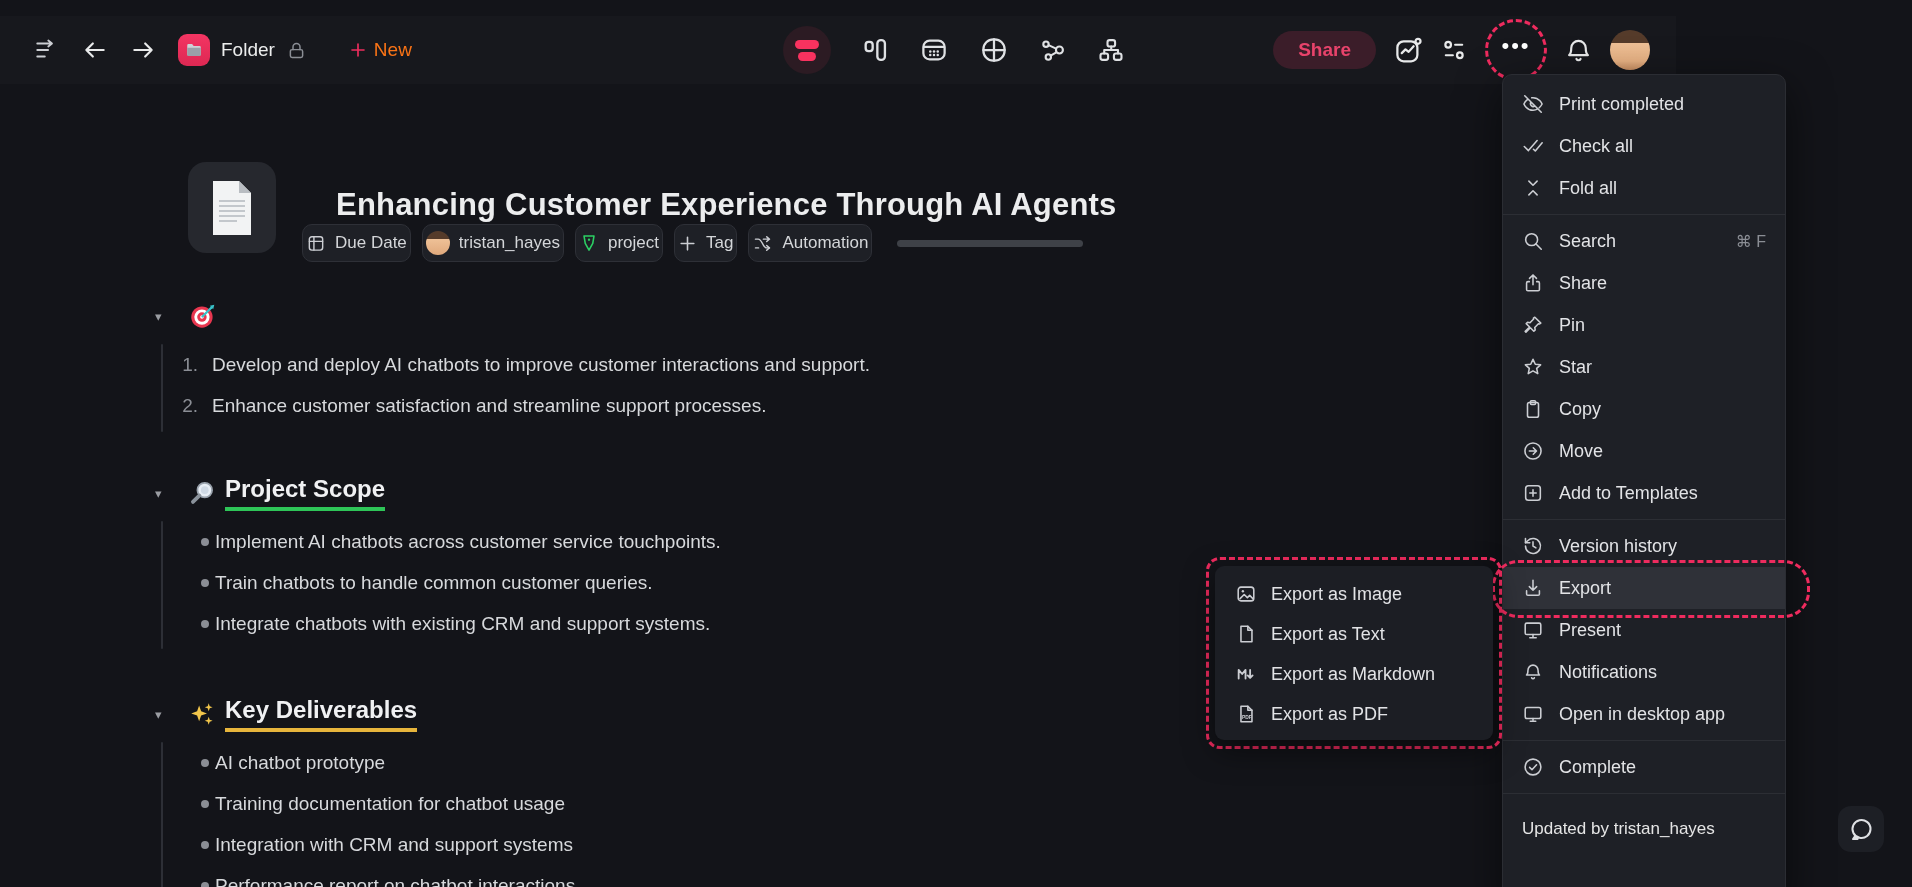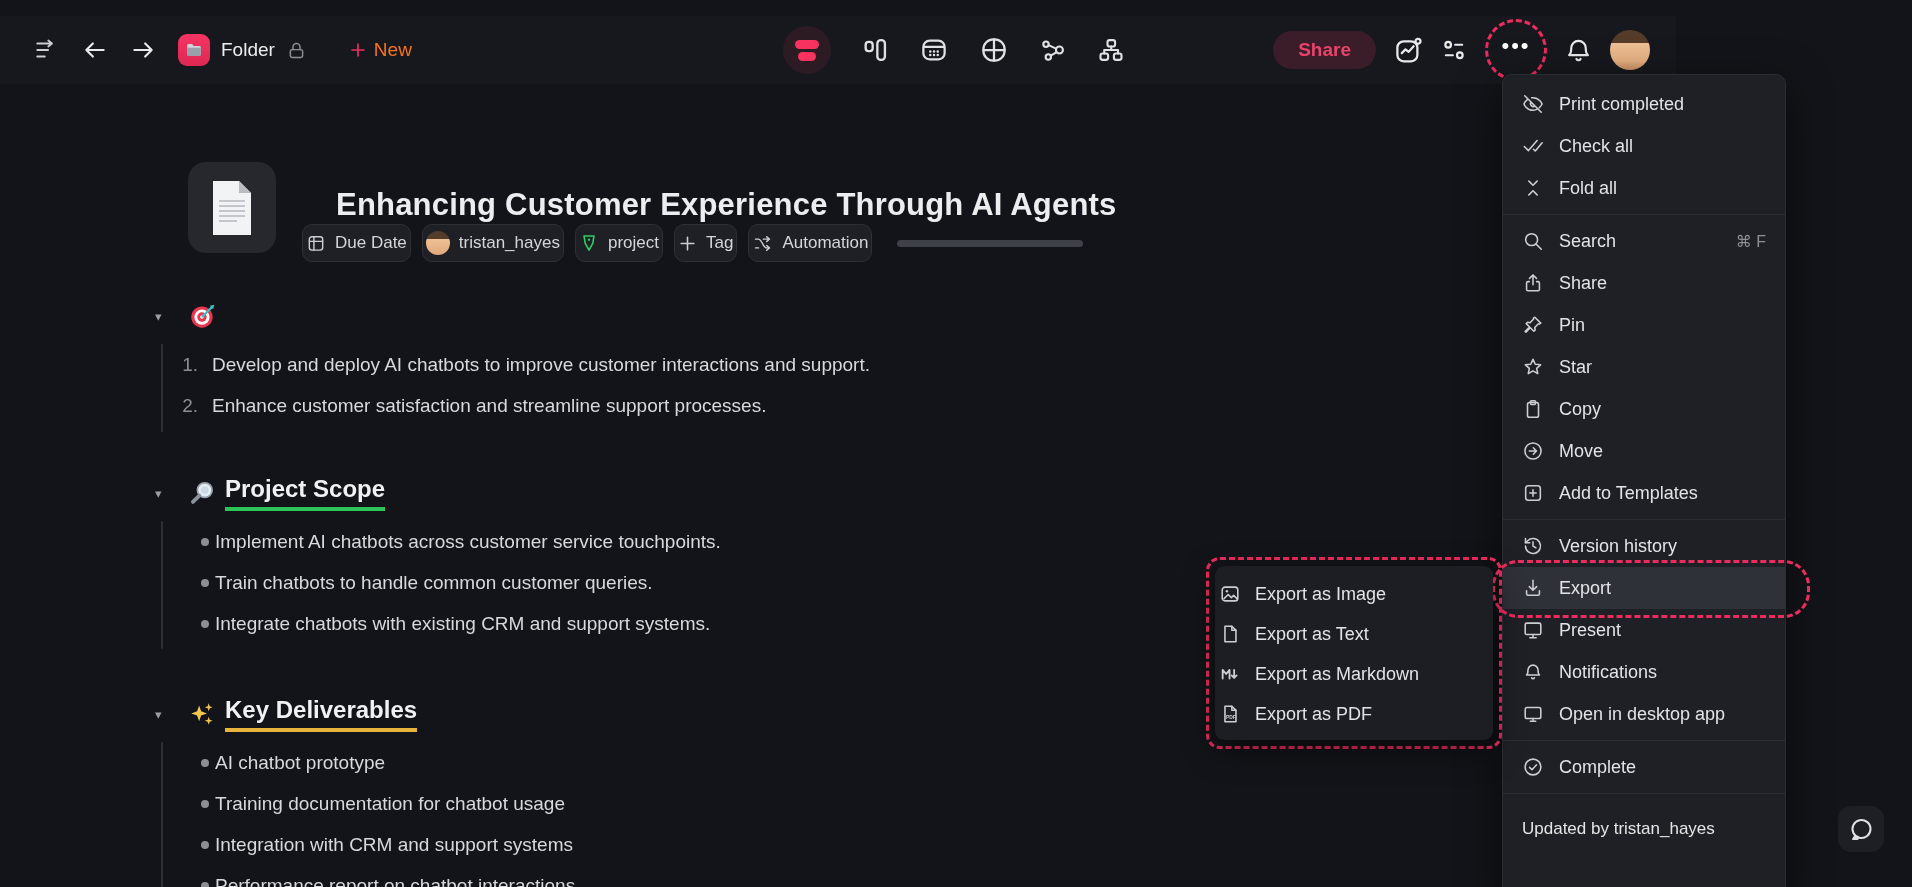--- a/index.html
+++ b/index.html
@@ -65,21 +65,21 @@
   .mdivider{height:1px;background:#2c2e34;margin:5px 0;}
   .mrow.active{background:#2f3138;}
   .mfooter{padding:20px 19px 0;color:#e5e5e5;font-size:17px;}
 
   
   .export-annotation{position:absolute;left:1492px;top:560px;width:312px;height:52px;border:3px dashed #ee2b5e;
     border-radius:26px;pointer-events:none;}
   .submenu-wrap{position:absolute;left:1206px;top:557px;width:290px;height:186px;border:3px dashed #ee2b5e;border-radius:14px;}
   .submenu{position:absolute;left:6px;top:6px;right:6px;bottom:6px;background:#1c1e24;border-radius:9px;
     box-shadow:0 10px 30px rgba(0,0,0,.5);padding:8px 0;box-sizing:border-box;}
-  .srow{height:40px;display:flex;align-items:center;gap:14px;padding:0 4px;font-size:18px;color:#e2e3e6;cursor:pointer;}
+  .srow{height:40px;display:flex;align-items:center;gap:14px;padding:0 20px;font-size:18px;color:#e2e3e6;cursor:pointer;}
 
   .chat-fab{position:absolute;left:1838px;top:806px;width:46px;height:46px;border-radius:13px;background:#1d1f25;
     border:none;display:flex;align-items:center;justify-content:center;cursor:pointer;}
 </style>
 </head>
 <body>
 
 <div class="stage">
 
   <header class="topbar">

